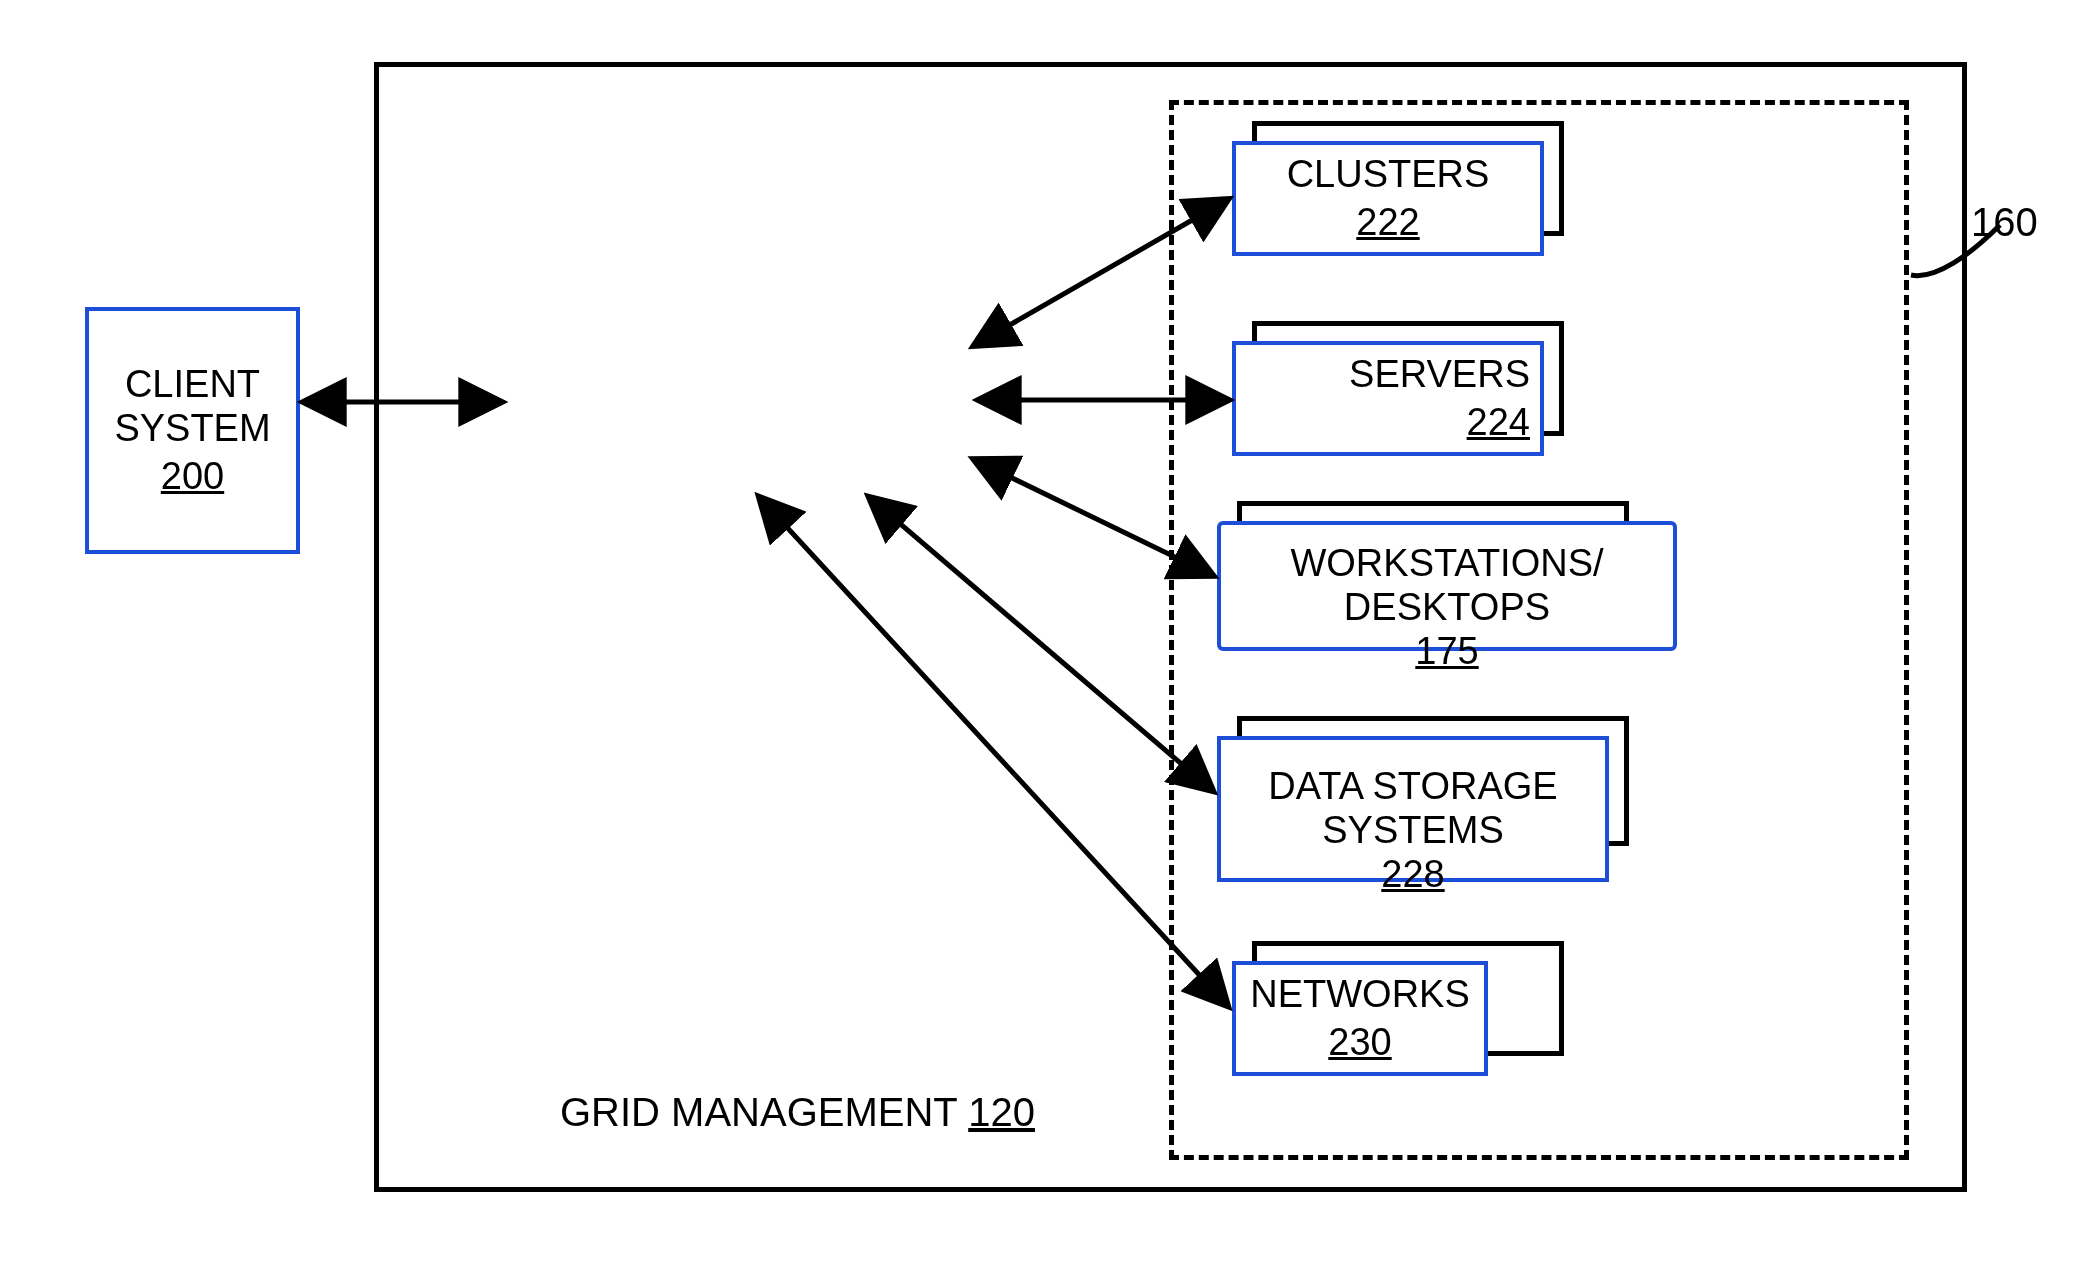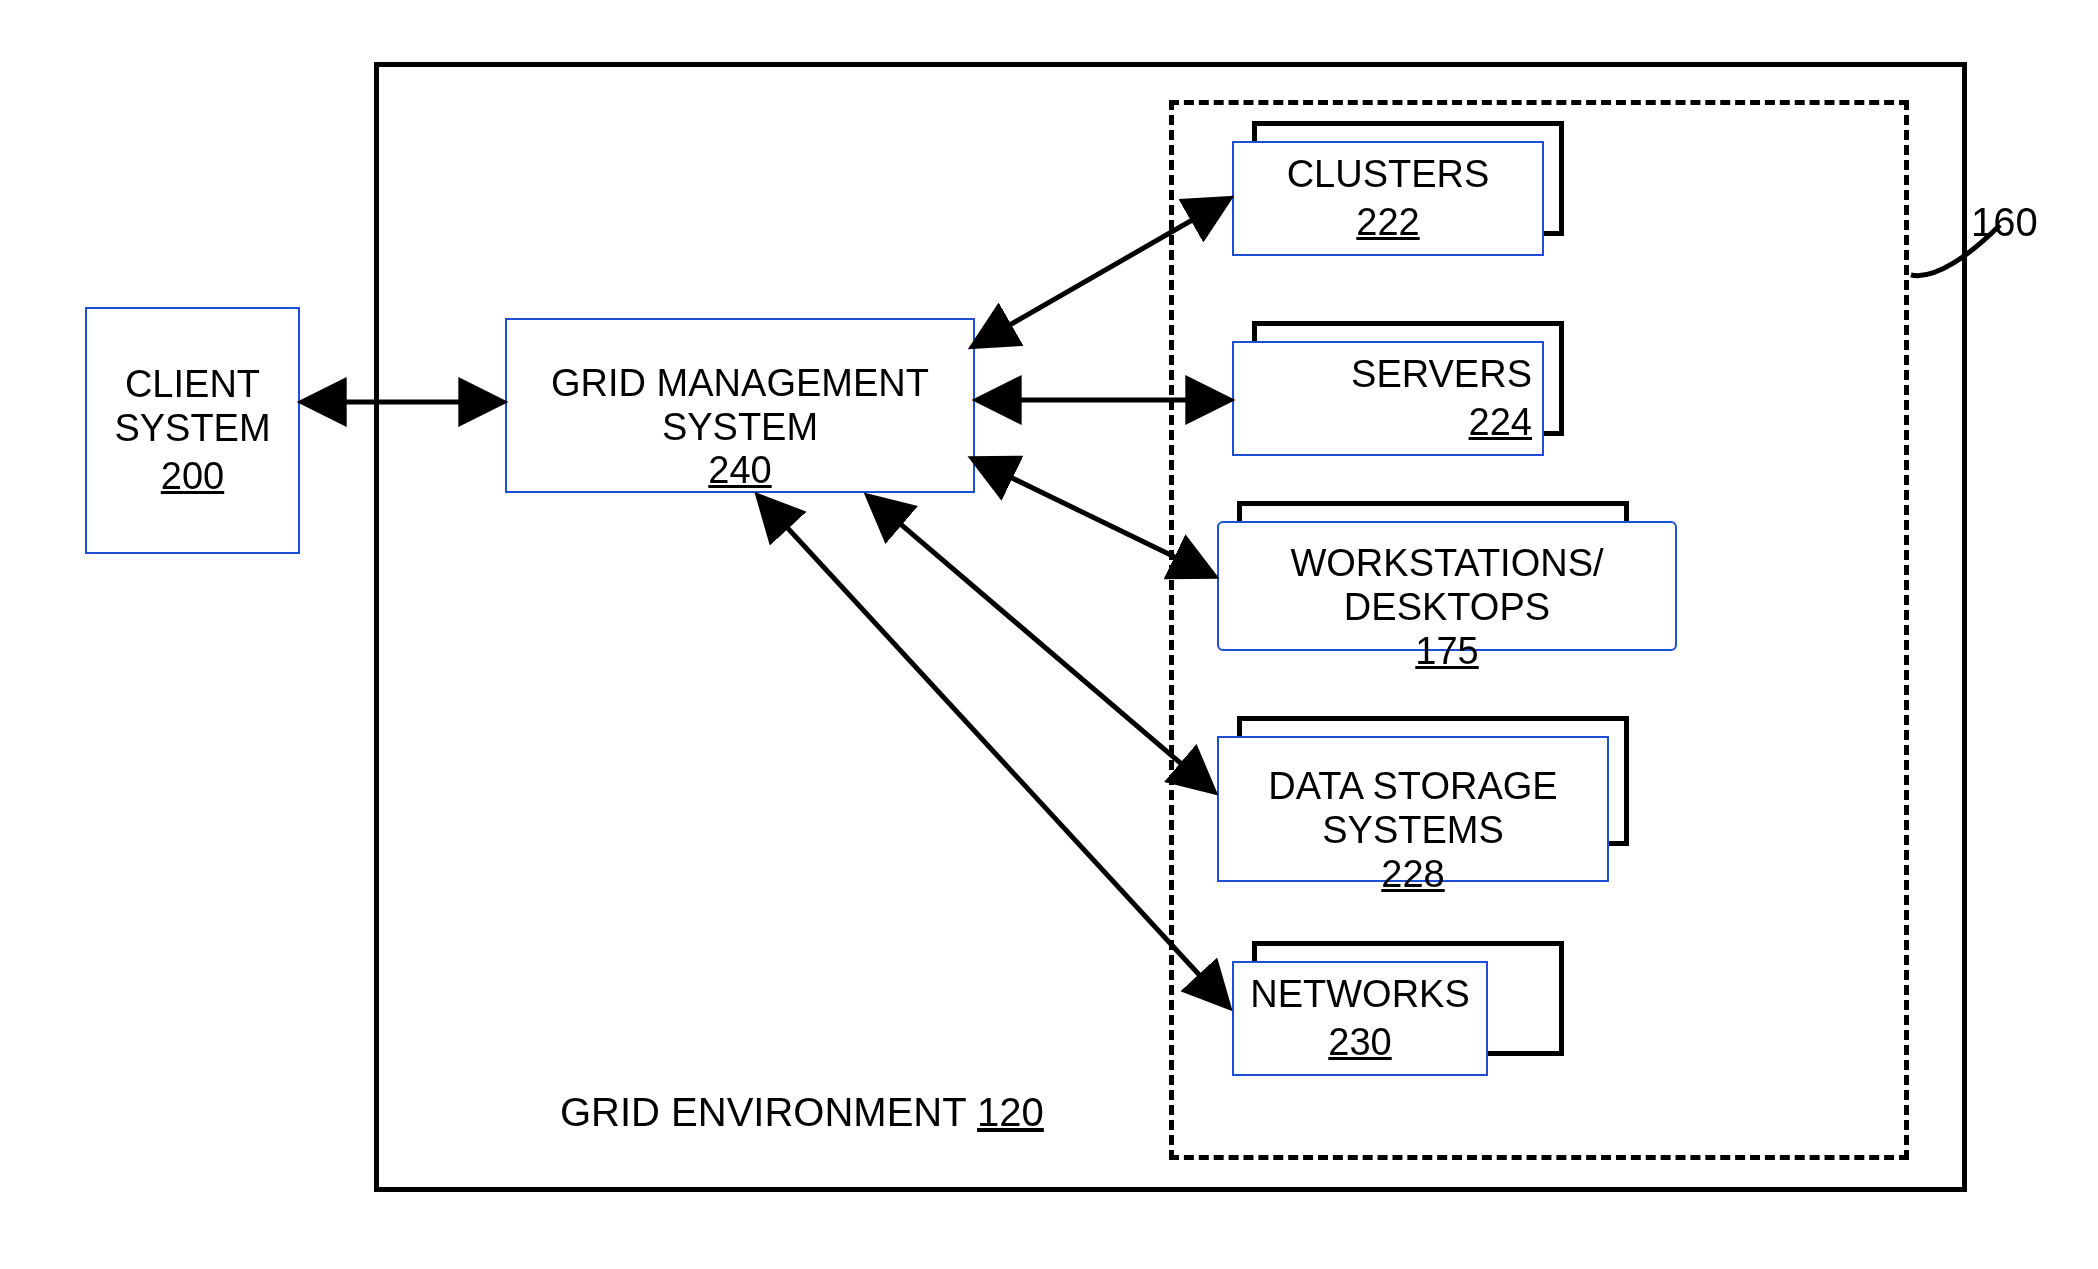--- a/index.html
+++ b/index.html
@@ -9,21 +9,21 @@
     font-family: Arial, Helvetica, sans-serif;
   }
   .canvas {
     position: relative;
     width: 2098px;
     height: 1269px;
     background: #fff;
   }
   .box {
     position: absolute;
-    border: 2px solid #1d4ed8;
+    border: 4px solid #1d4ed8;
     background: #fff;
     box-sizing: border-box;
     display: flex;
     flex-direction: column;
     align-items: center;
     justify-content: center;
     text-align: center;
     padding: 6px 10px;
   }
   .env-box {
@@ -79,27 +79,20 @@
   <div class="env-box" style="left:374px; top:62px; width:1593px; height:1130px;"></div>
 
   <div class="dashed-box" style="left:1169px; top:100px; width:740px; height:1060px;"></div>
 
   <div class="box" style="left:85px; top:307px; width:215px; height:247px;">
     <div class="lbl">CLIENT
 SYSTEM</div>
     <div class="ref">200</div>
   </div>
 
-  <div class="box" style="left:505px; top:318px; width:470px; height:175px;">
-    <div class="lbl">
-      <span>GRID MANAGEMENT
-SYSTEM</span>
-      <span>  </span><span class="inline-ref">240</span>
-    </div>
-  </div>
 
   <div class="stack-shadow" style="left:1252px; top:121px; width:312px; height:115px;"></div>
   <div class="box" style="left:1232px; top:141px; width:312px; height:115px;">
     <div class="lbl">CLUSTERS</div>
     <div class="ref">222</div>
   </div>
 
   <div class="stack-shadow" style="left:1252px; top:321px; width:312px; height:115px;"></div>
   <div class="box" style="left:1232px; top:341px; width:312px; height:115px;align-items:flex-end;">
     <div class="lbl">SERVERS</div>
@@ -124,21 +117,21 @@
     </div>
   </div>
 
   <div class="stack-shadow" style="left:1252px; top:941px; width:312px; height:115px;"></div>
   <div class="box" style="left:1232px; top:961px; width:256px; height:115px;">
     <div class="lbl">NETWORKS</div>
     <div class="ref">230</div>
   </div>
 
   <div class="env-label" style="left:560px; top:1090px;">
-    <span>GRID ENVIRONMENT</span>
+    <span>GRID MANAGEMENT</span>
     <span> </span><span class="inline-ref">120</span>
   </div>
 
   <div class="ext-label" style="left:1971px; top:200px;text-align:center;">160</div>
 
   <svg class="arrows" viewBox="0 0 2098 1269">
     <defs>
       <marker id="ah" viewBox="0 0 12 12" refX="10" refY="6" markerWidth="10" markerHeight="10" orient="auto">
         <path d="M0,0 L12,6 L0,12 Z" fill="#000"></path>
       </marker>

